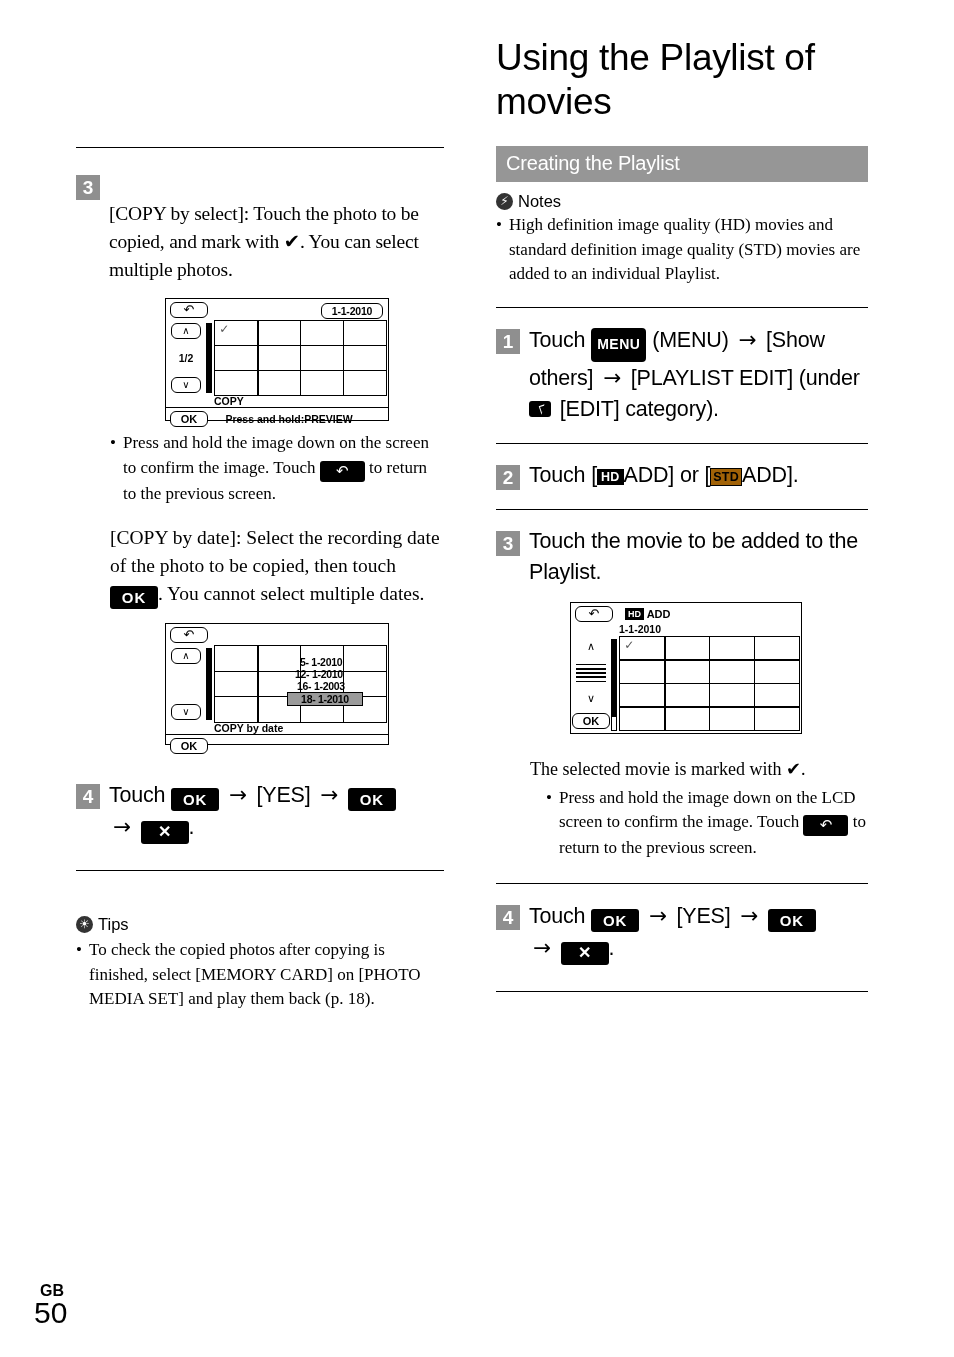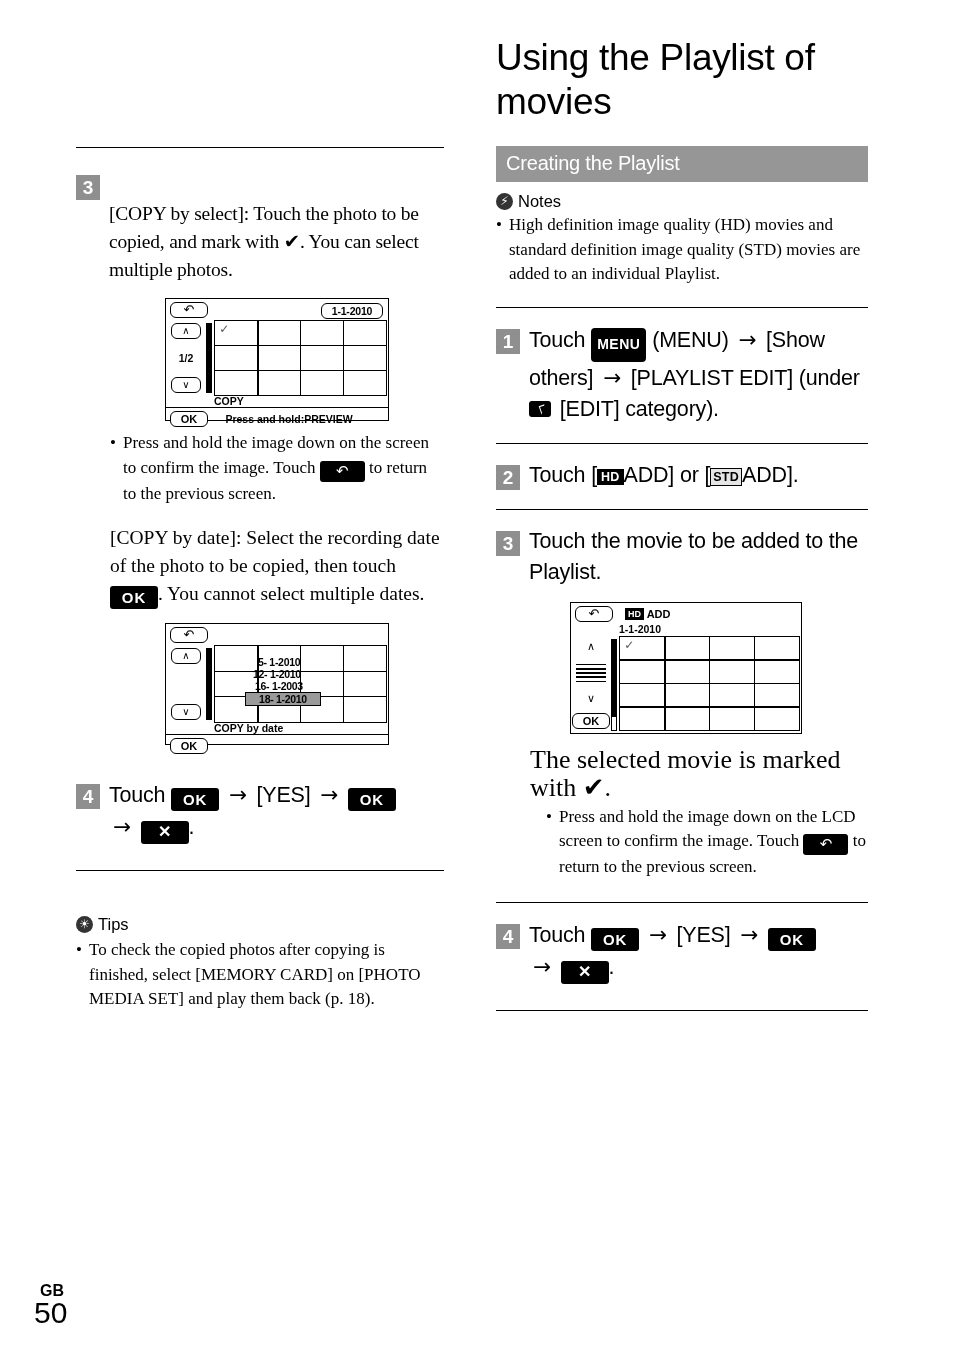--- a/index.html
+++ b/index.html
@@ -121,21 +121,21 @@
     display:inline-block;
     font-family:"Liberation Sans", sans-serif;
     font-weight:700;
     font-size:12.5px;
     line-height:16px;
     padding:0 2px;
     vertical-align:1px;
     letter-spacing:0.3px;
   }
   .hd-badge { background:#000; color:#fff; border-left:2px solid #000; border-right:2px solid #000; }
-  .std-badge { background:#e5e5e5; color:#000; border:1.6px solid #000; }
+  .std-badge { background:#a16207; color:#000; border:1.6px solid #000; }
 
   .edit-icon {
     display:inline-block; position:relative;
     width:25px; height:19px; vertical-align:-4px;
   }
   .edit-icon .scr {
     position:absolute; left:0; top:0; width:22px; height:16px;
     background:#000; border-radius:3px;
   }
   .edit-icon .cur {
@@ -189,21 +189,21 @@
   }
   .lcd-bottom {
     display:flex; align-items:center; gap:8px;
     border-top:1.5px solid #000; padding:3px 4px;
   }
   .lcd-bottom .hint {
     font-family:"Liberation Sans", sans-serif;
     font-weight:700; font-size:10.5px;
     flex:1; text-align:center; padding-right:22px;
   }
-  .date-overlay { position:absolute; font-family:"Liberation Sans", sans-serif; font-weight:700; font-size:10.5px; letter-spacing:-0.3px; white-space:nowrap; }
+  .date-overlay { position:absolute; font-family:"Liberation Sans", sans-serif; font-weight:700; font-size:10.5px; letter-spacing:-0.3px; white-space:nowrap;margin-left:42px; }
   .date-sel { background:#9a9a9a; padding:0 3px; border:1px solid #000; }
 
   .hd-mini {
     display:inline-block; background:#000; color:#fff;
     font-family:"Liberation Sans", sans-serif; font-weight:700;
     font-size:9px; line-height:12px; padding:0 1px;
     border-left:2px solid #000; border-right:2px solid #000;
     vertical-align:1px;
   }
   .menu-lines { width:30px; }
@@ -442,21 +442,21 @@
           <div class="cell"></div>
           <div class="cell"></div>
           <div class="cell"></div>
           <div class="cell"></div>
           <div class="cell"></div>
           <div class="cell"></div>
         </div>
       </div>
     </div>
 
-    <div class="para-serif" style="margin-left:34px; font-size:26px; margin-top:12px;">The selected movie is marked with ✔.</div>
+    <div class="para-serif" style="margin-left:34px; font-size:18px; margin-top:21px;">The selected movie is marked with ✔.</div>
 
     <div class="bullets" style="margin-left:50px; width:320px; margin-top:3px;">
       <div class="li">
         <div class="dot">•</div>
         <div class="txt">
           <span>Press and hold the image down on the LCD screen to confirm the image. Touch</span>
           <span class="key key-back">↶</span>
           <span>to return to the previous screen.</span>
         </div>
       </div>

